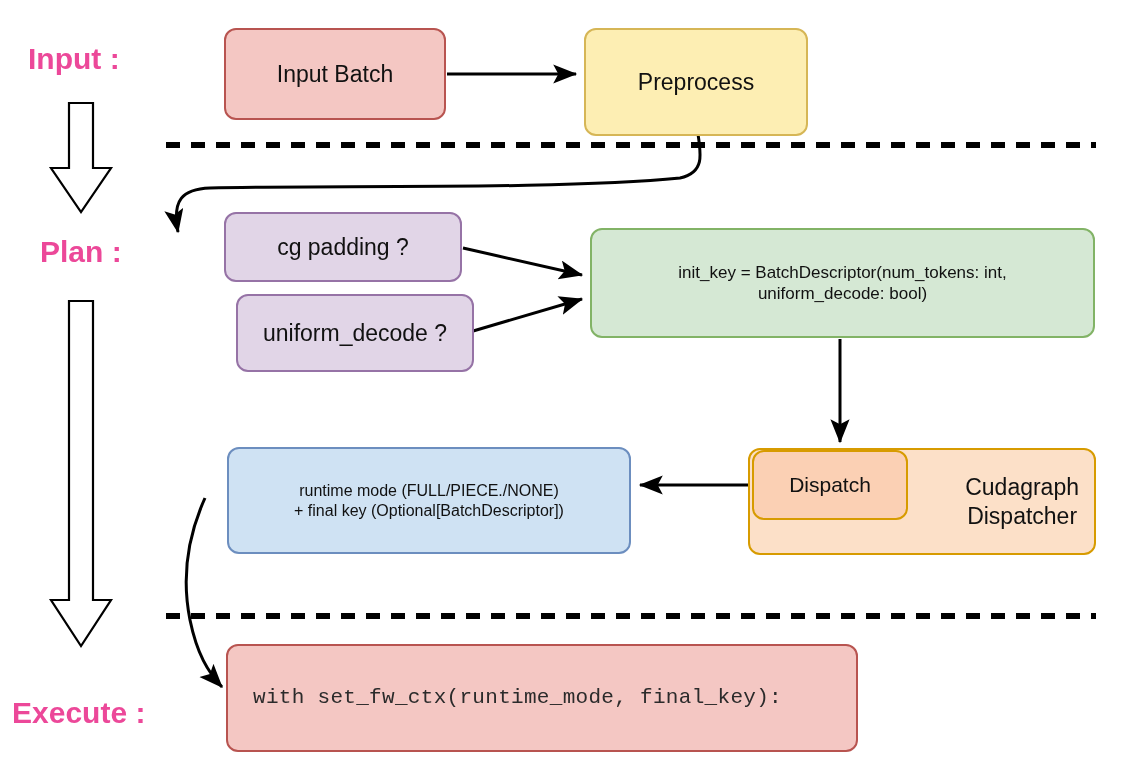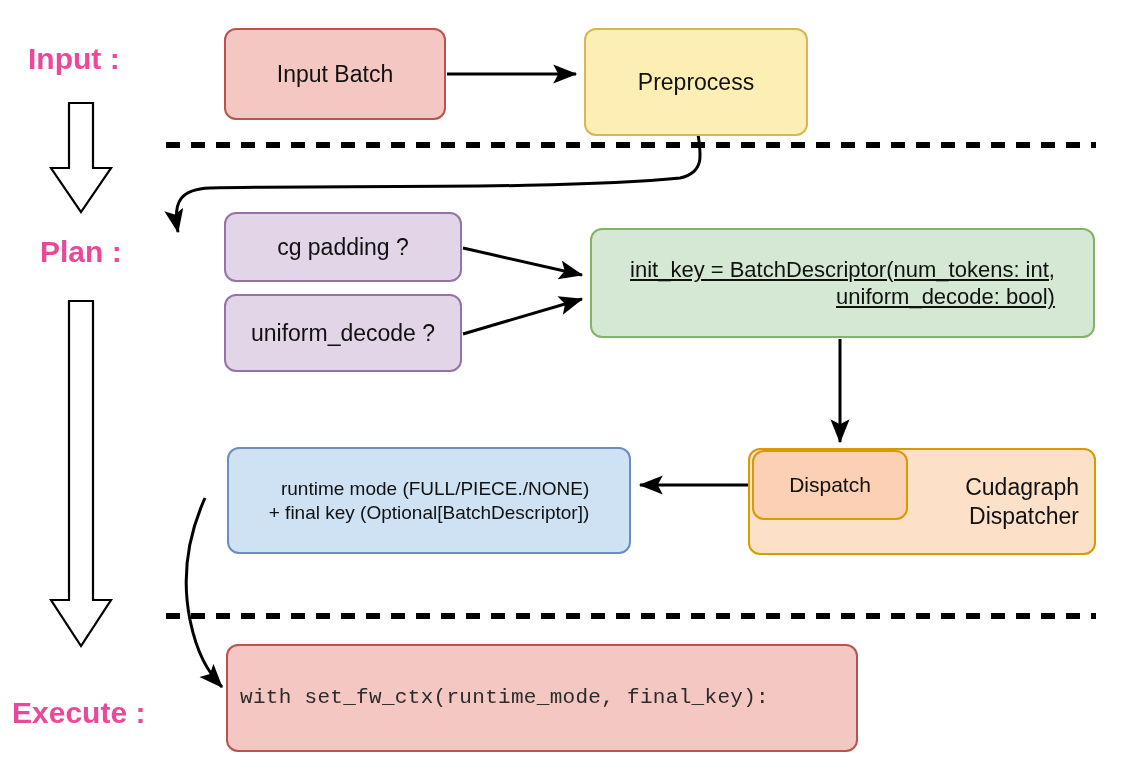--- a/index.html
+++ b/index.html
@@ -45,39 +45,38 @@
     justify-content: center;
     text-align: center;
     font-family: "Liberation Sans", sans-serif;
     color: #111111;
     line-height: 1.25;
   }
   .node-text {
     display: block;
     white-space: pre-line;
     padding: 0 10px;
-    text-align: right;
   }
   .code-node {
     position: absolute;
     box-sizing: border-box;
     border-radius: 12px;
     border-style: solid;
     border-width: 2px;
     display: flex;
     align-items: center;
     justify-content: flex-start;
     font-family: "Liberation Mono", monospace;
     color: #2b2b2b;
     line-height: 1.45;
   }
   .code-text {
     display: block;
     white-space: pre;
-    padding-left: 12px;
+    padding-left: 25px;
     font-size: 21px;
     letter-spacing: 0.3px;
   }
 </style>
 </head>
 <body>
 
 <div id="canvas">
 
   <svg class="svg-layer" viewBox="0 0 1142 770" width="1142" height="770">
@@ -120,39 +119,39 @@
   </div>
 
   <div class="node" style="left:584px; top:28px; width:224px; height:108px; background:#fdeeb3; border-color:#d6b656; font-size:23px;">
     <span class="node-text">Preprocess</span>
   </div>
 
   <div class="node" style="left:224px; top:212px; width:238px; height:70px; background:#e1d5e7; border-color:#9673a6; font-size:23px;">
     <span class="node-text">cg padding ?</span>
   </div>
 
-  <div class="node" style="left:224px; top:294px; width:238px; height:78px; background:#e1d5e7; border-color:#9673a6; font-size:23px;">
+  <div class="node" style="left:236px; top:294px; width:238px; height:78px; background:#e1d5e7; border-color:#9673a6; font-size:23px;">
     <span class="node-text">uniform_decode ?</span>
   </div>
 
-  <div class="node" style="left:590px; top:228px; width:505px; height:110px; background:#d5e8d4; border-color:#82b366; font-size:22px;text-decoration:underline;">
+  <div class="node" style="left:590px; top:228px; width:505px; height:110px; background:#d5e8d4; border-color:#82b366; font-size:17px;">
     <span class="node-text">init_key = BatchDescriptor(num_tokens: int,
 uniform_decode: bool)</span>
   </div>
 
   <div class="node" style="left:748px; top:448px; width:348px; height:107px; background:#fce0c8; border-color:#d79b00; font-size:23px; justify-content:flex-end; padding-right:5px;">
     <span class="node-text">Cudagraph
 Dispatcher</span>
   </div>
 
   <div class="node" style="left:752px; top:450px; width:156px; height:70px; background:#fbd0b4; border-color:#d79b00; font-size:21px;">
     <span class="node-text">Dispatch</span>
   </div>
 
-  <div class="node" style="left:227px; top:447px; width:404px; height:107px; background:#cfe2f3; border-color:#6c8ebf; font-size:19px;">
+  <div class="node" style="left:227px; top:447px; width:404px; height:107px; background:#cfe2f3; border-color:#6c8ebf; font-size:16px;">
     <span class="node-text">runtime mode (FULL/PIECE./NONE)
 + final key (Optional[BatchDescriptor])</span>
   </div>
 
   <div class="code-node" style="left:226px; top:644px; width:632px; height:108px; background:#f4c7c3; border-color:#b85450;">
     <span class="code-text"><span>with set_fw_ctx(runtime_mode, final_key):</span><br></span>
   </div>
 
 </div>
 

